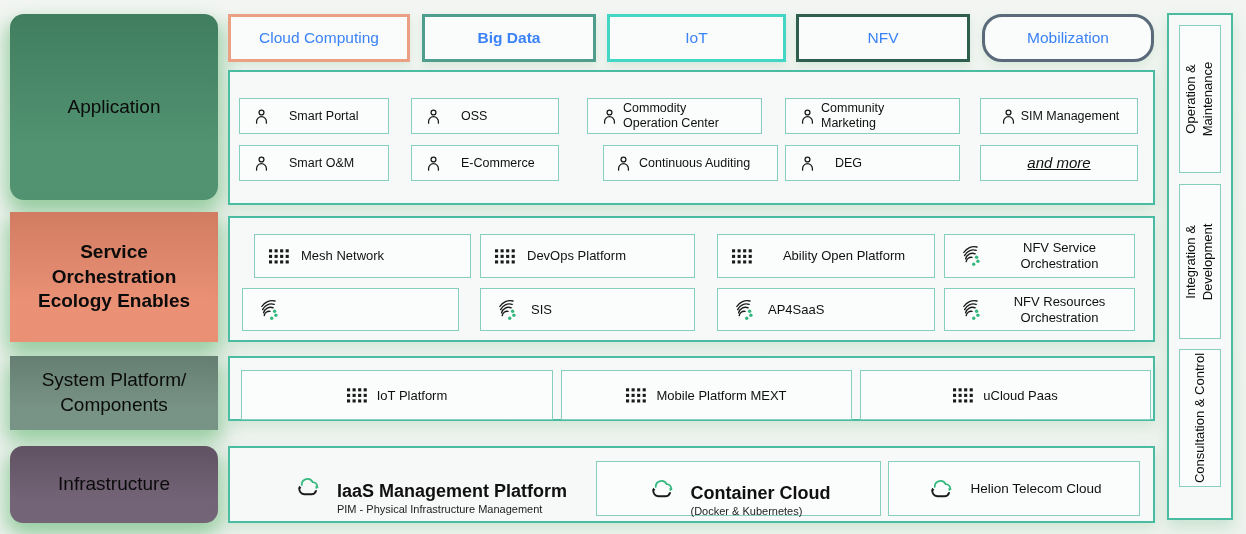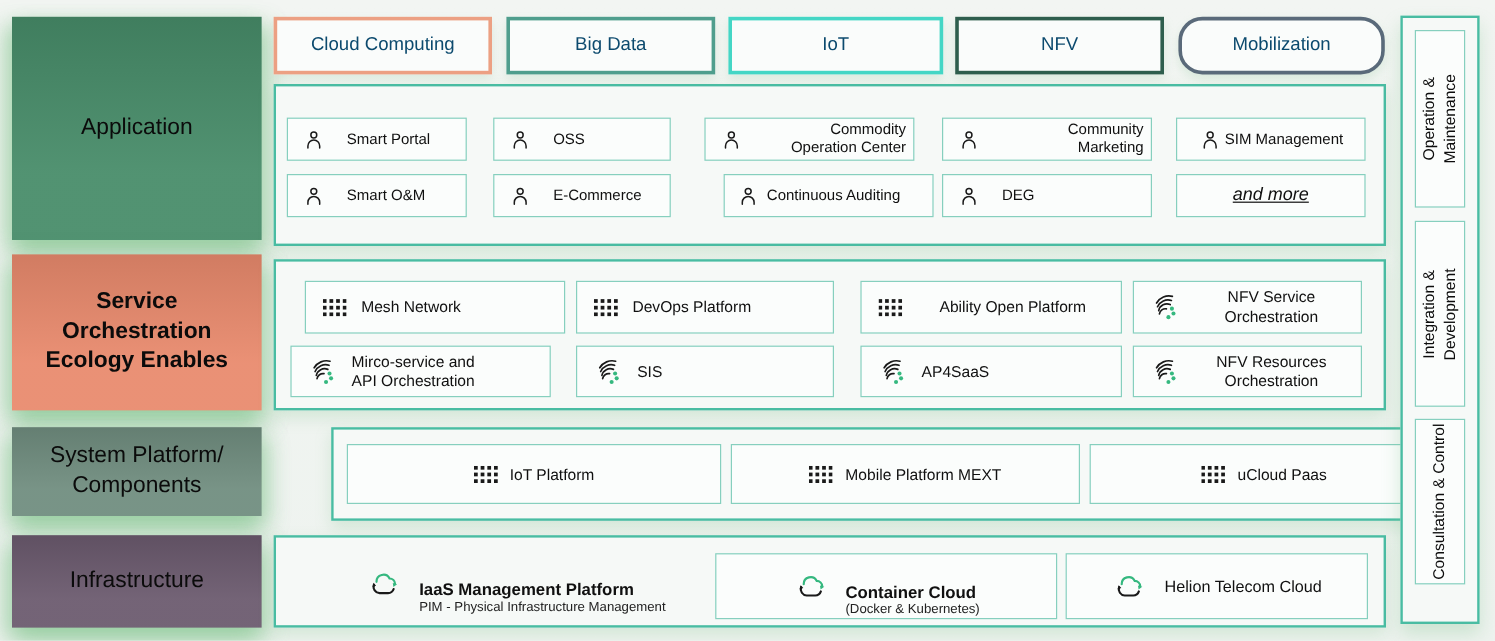--- a/index.html
+++ b/index.html
@@ -26,69 +26,69 @@
   .lb1{top:14px;height:186px;}
   .lb2{top:212px;height:130px;font-weight:bold;}
   .lb3{top:356px;height:74px;}
   .lb4{top:446px;height:77px;}
 
   
   .cat{
     position:absolute;top:14px;height:48px;box-sizing:border-box;
     border:3px solid #777;background:#fafcfb;
     display:flex;align-items:center;justify-content:center;
-    font-size:15.5px;color:#0c4a6e;
+    font-size:15.5px;color:#3b82f6;
     box-shadow:0 4px 8px rgba(130,195,145,0.22);
   }
   .cat1{left:228px;width:182px;}
   .cat2{left:422px;width:174px;}
   .cat3{left:607px;width:179px;}
   .cat4{left:796px;width:174px;}
   .cat5{left:982px;width:172px;border-radius:20px;}
 
   
   .rowc{
     position:absolute;left:228px;width:927px;box-sizing:border-box;
     border:2px solid #49bca2;background:#f6f9f7;
     box-shadow:0 6px 12px rgba(130,195,145,0.25);
   }
   .rc-app{top:70px;height:135px;}
   .rc-orch{top:216px;height:126px;}
-  .rc-sys{top:356px;height:78px;margin-left:48px;}
+  .rc-sys{top:356px;height:65px;}
   .rc-infra{top:446px;height:77px;}
 
   
   .ibox{
     position:absolute;box-sizing:border-box;
     border:1.5px solid #86cfbe;background:#fbfdfc;
     display:flex;align-items:center;
   }
   
   .abox{height:36px;padding-left:12px;gap:18px;font-size:12.5px;}
   .abox .albl{white-space:pre-line;line-height:1.18;}
   .abox.tight{padding-left:10px;gap:6px;}
   .abox.ctr-box{justify-content:center;padding-left:0;gap:3px;}
-  .albl.ctr{flex:1;text-align:right;margin-right:6px;}
+  .albl.ctr{flex:1;text-align:left;margin-right:6px;}
   .andmore{font-style:italic;text-decoration:underline;font-size:15px;}
 
   
   .obox{padding-left:14px;gap:12px;font-size:13px;}
   .obox .olbl{white-space:pre-line;line-height:1.22;}
   .olbl.ctr{flex:1;text-align:center;margin-right:10px;}
 
   
   .sbox{justify-content:center;gap:10px;font-size:13px;top:12px;height:50px;}
 
   
   .fbox{justify-content:center;gap:12px;top:13px;height:55px;}
   .iaas{
     position:absolute;left:30px;top:12px;height:53px;width:340px;
     display:flex;align-items:center;justify-content:center;gap:12px;
   }
-  .ftit{font-size:14px;font-weight:bold;line-height:1.25;margin-top:24px;}
+  .ftit{font-size:18px;font-weight:bold;line-height:1.25;margin-top:24px;}
   .fsub{font-size:11px;line-height:1.25;color:#222;}
 
   
   .sidebar{
     position:absolute;left:1167px;top:13px;width:66px;height:507px;box-sizing:border-box;
     border:2px solid #49bca2;background:#f6f9f7;
     box-shadow:0 8px 14px rgba(130,195,145,0.32);
   }
   .sibox{
     position:absolute;left:10px;width:42px;box-sizing:border-box;
@@ -150,30 +150,30 @@
       <path d="M8.2 9 A5.4 5.4 0 0 1 18.4 6.4 A4.4 4.4 0 0 1 22.7 10.6" fill="none" stroke="#35b87f" stroke-width="1.7" stroke-linecap="round"></path>
       <polygon points="20.9,10.0 24.3,10.9 21.4,13.1" fill="#35b87f"></polygon>
       <path d="M21.6 14.6 A4.7 4.7 0 0 1 17.2 17.8 L10.6 17.8 A4.9 4.9 0 0 1 6.2 11.3" fill="none" stroke="#1a1a1a" stroke-width="1.7" stroke-linecap="round"></path>
       <polygon points="7.9,12.0 4.9,13.0 5.8,9.8" fill="#1a1a1a"></polygon>
     </symbol>
   </defs>
 </svg>
 
 <div class="stage">
 
-  <div class="lblock lb1" style="background-color: rgb(71, 140, 105);">Application</div>
+  <div class="lblock lb1" style="background-color: rgb(71, 140, 105); border-radius: 14px;">Application</div>
   <div class="lblock lb2" style="background-color: rgb(233, 138, 109);">Service
 Orchestration
 Ecology Enables</div>
   <div class="lblock lb3" style="background-color: rgb(112, 141, 127);">System Platform/
 Components</div>
-  <div class="lblock lb4" style="background-color: rgb(107, 90, 110);">Infrastructure</div>
+  <div class="lblock lb4" style="background-color: rgb(107, 90, 110); border-radius: 13px;">Infrastructure</div>
 
   <div class="cat cat1" style="border-color: rgb(236, 160, 131);">Cloud Computing</div>
-  <div class="cat cat2" style="border-color: rgb(79, 158, 141);">Big Data</div>
+  <div class="cat cat2" style="border-color: rgb(79, 158, 141); font-weight: bold;">Big Data</div>
   <div class="cat cat3" style="border-color: rgb(68, 214, 197);">IoT</div>
   <div class="cat cat4" style="border-color: rgb(46, 94, 77);">NFV</div>
   <div class="cat cat5" style="border-color: rgb(90, 106, 122);">Mobilization</div>
 
   <div class="rowc rc-app">
     <div class="ibox abox" style="left:9px;top:26px;width:150px">
       <svg class="icn" width="19" height="19">
           <use href="#sym-person"></use>
         </svg>
       <span class="albl">Smart Portal</span>
@@ -256,22 +256,20 @@
       <svg class="icn" width="24" height="24">
           <use href="#sym-orch"></use>
         </svg>
       <span class="olbl ctr">NFV Service
 Orchestration</span>
     </div>
     <div class="ibox obox" style="left:12px;top:70px;width:217px;height:43px">
       <svg class="icn" width="24" height="24">
           <use href="#sym-orch"></use>
         </svg>
-      <span class="olbl">Mirco-service and
-API Orchestration</span>
     </div>
     <div class="ibox obox" style="left:250px;top:70px;width:215px;height:43px">
       <svg class="icn" width="24" height="24">
           <use href="#sym-orch"></use>
         </svg>
       <span class="olbl">SIS</span>
     </div>
     <div class="ibox obox" style="left:487px;top:70px;width:218px;height:43px">
       <svg class="icn" width="24" height="24">
           <use href="#sym-orch"></use>

